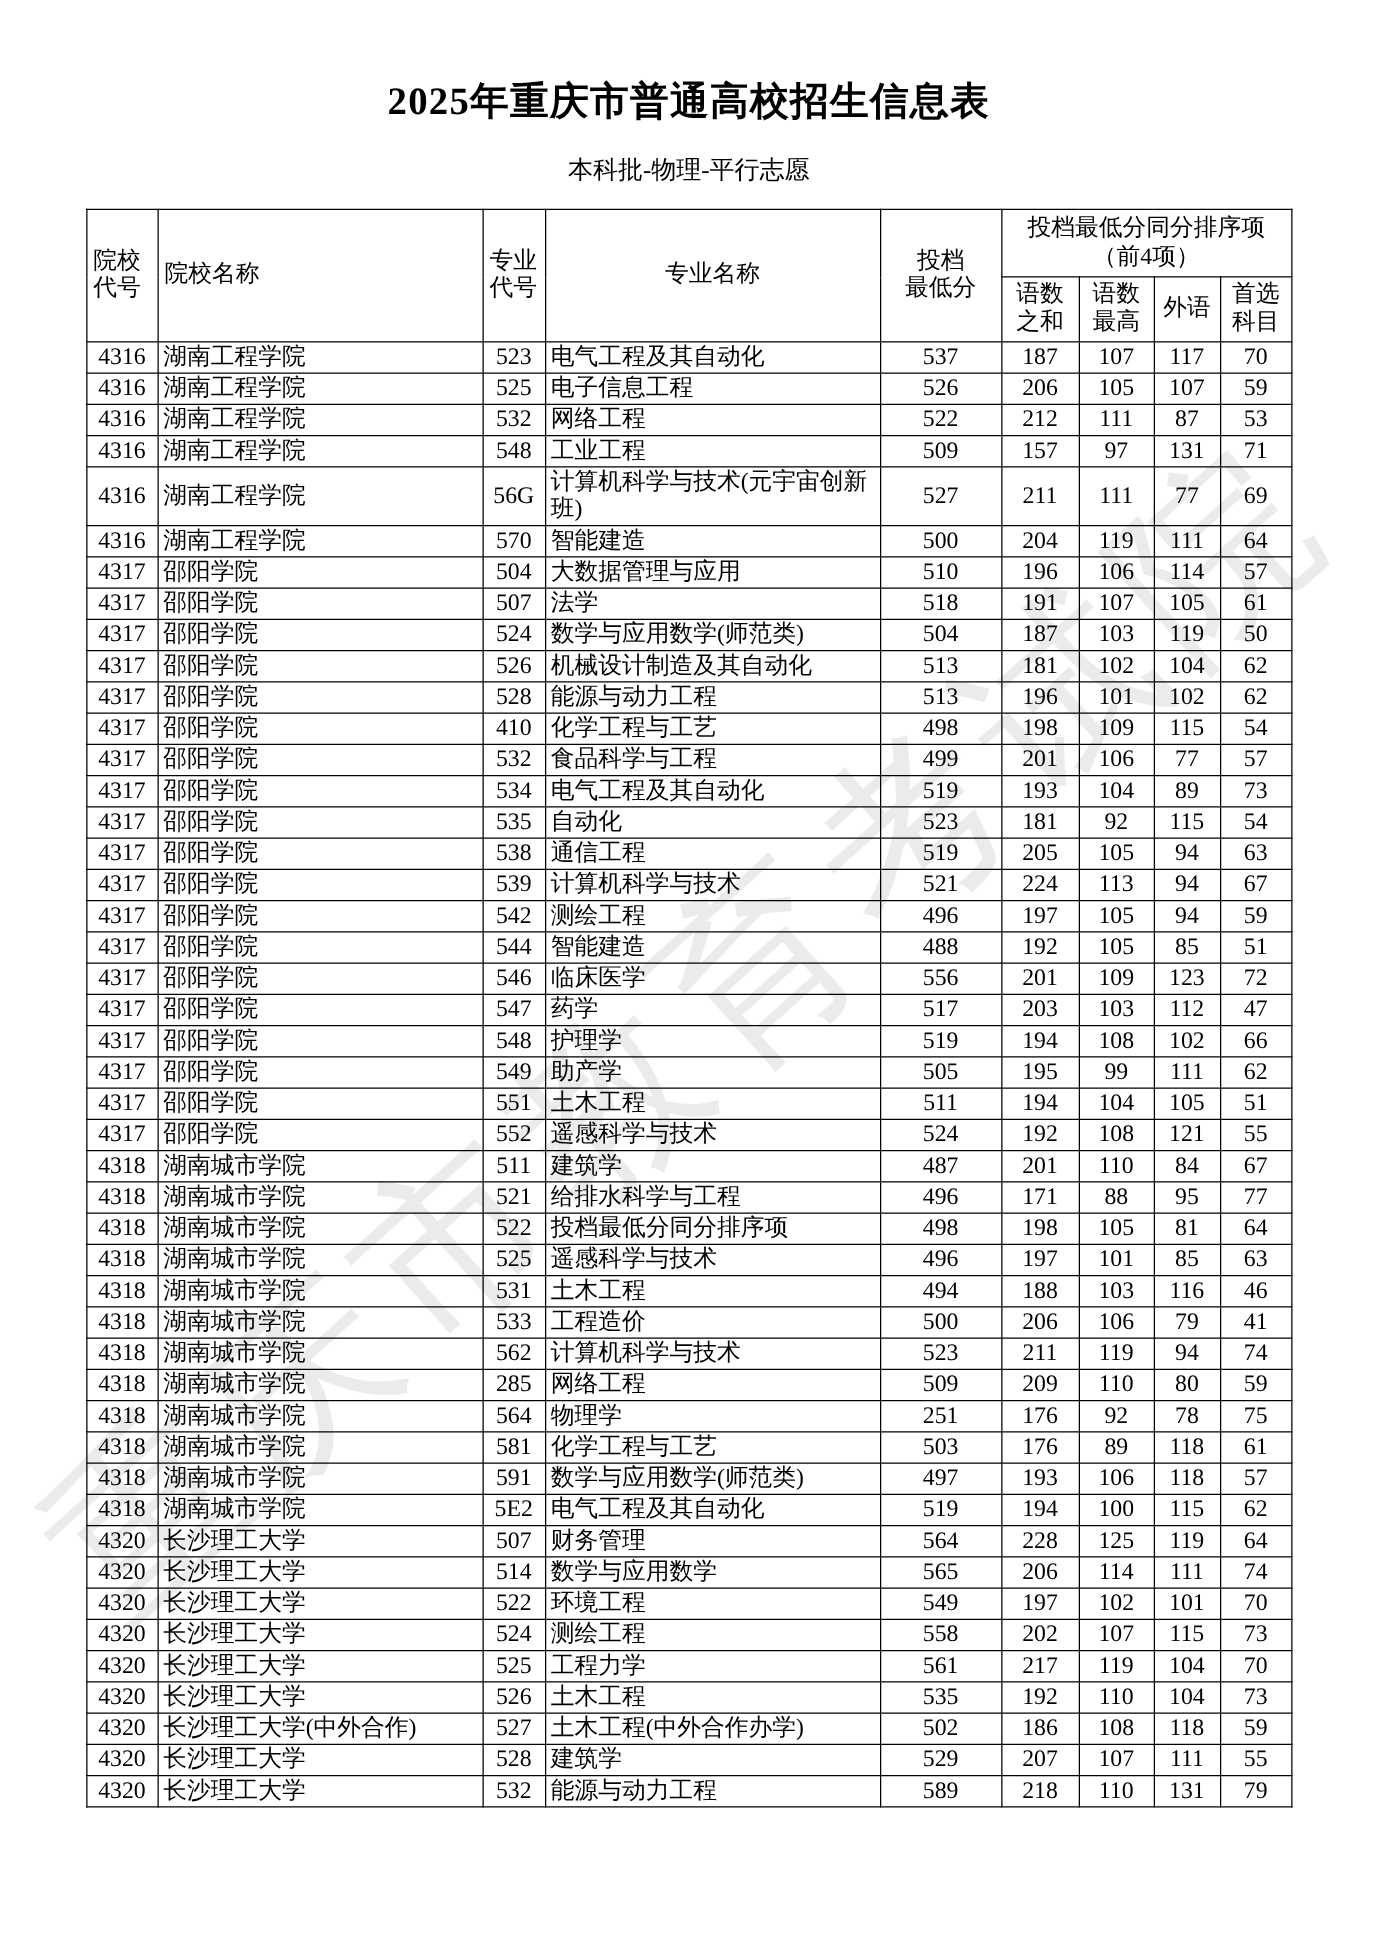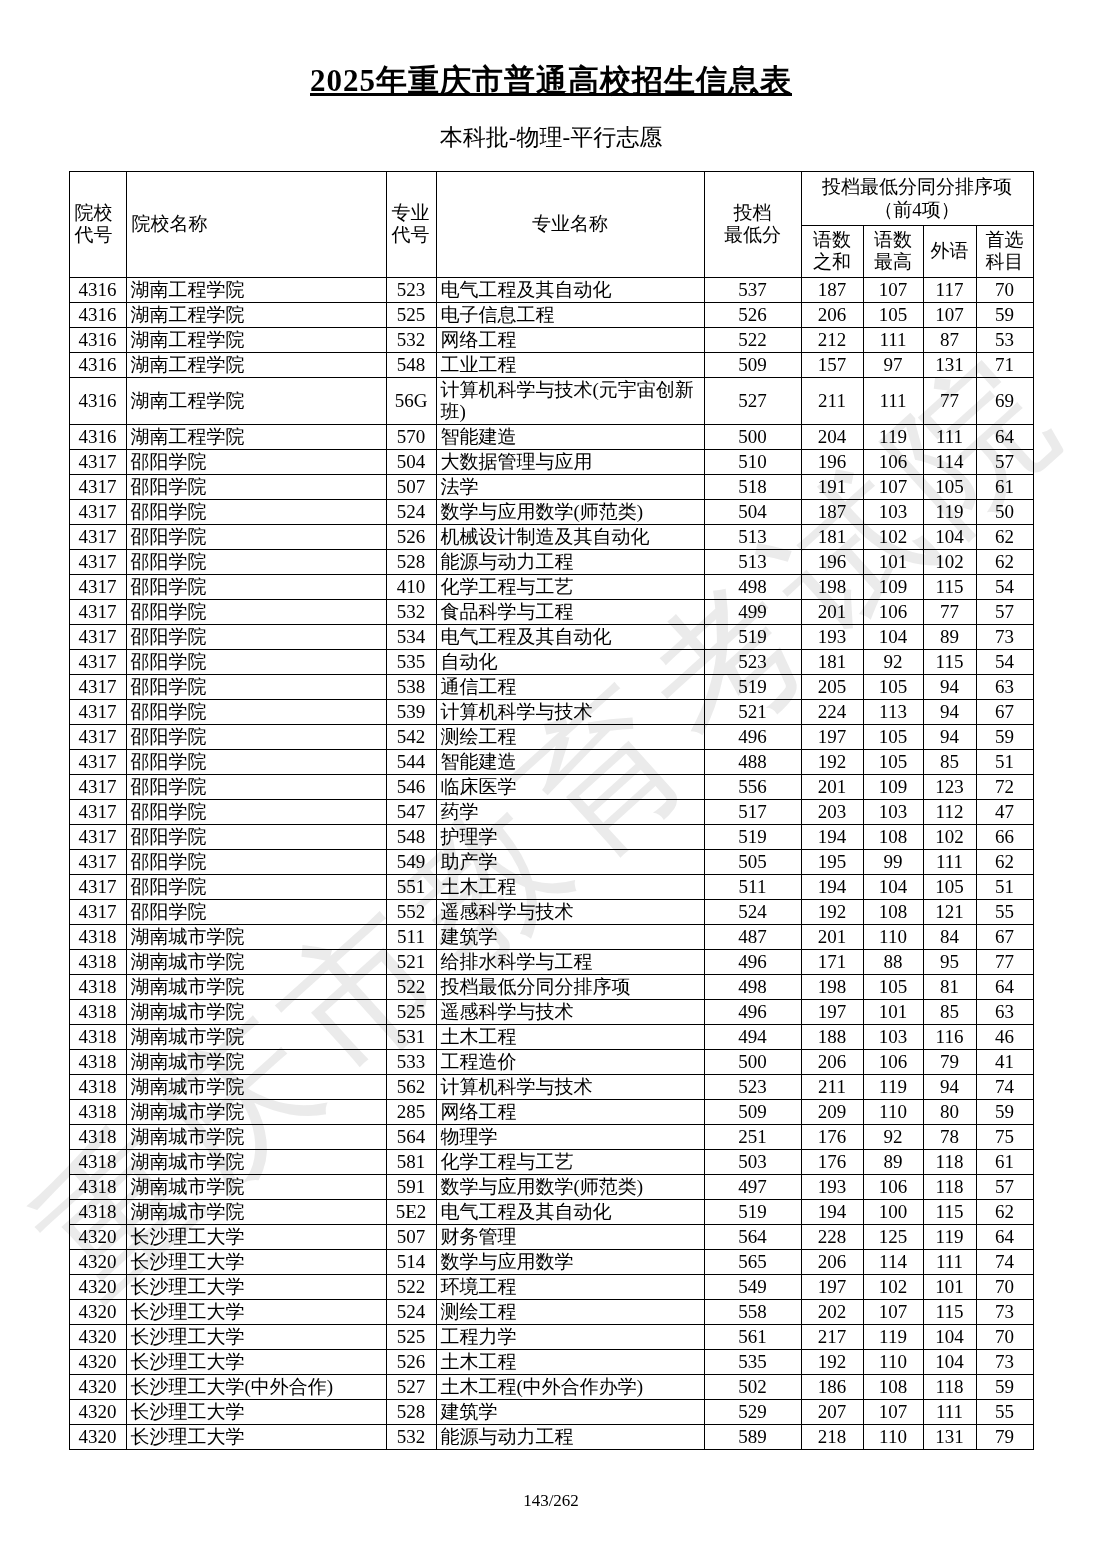--- a/index.html
+++ b/index.html
@@ -12,25 +12,25 @@
   .page { position: relative; width: 1102px; height: 1559px; padding-top: 60px; }
   .watermark {
     position: absolute; left: 50%; top: 53%;
     transform: translate(-50%, -50%) rotate(-42deg);
     font-size: 150px; letter-spacing: 14px; white-space: nowrap;
     color: rgba(130, 130, 130, 0.16);
     z-index: 0; pointer-events: none; user-select: none;
   }
   .title {
     position: relative; z-index: 1;
-    text-align: center; font-size: 31px; font-weight: bold; letter-spacing: 1px; text-decoration: underline;
+    text-align: center; font-size: 31px; font-weight: bold; letter-spacing: 1px;
   }
   .subtitle {
     position: relative; z-index: 1;
-    text-align: center; font-size: 23px; font-weight: normal; margin-top: 20px;
+    text-align: center; font-size: 20px; font-weight: normal; margin-top: 20px;
   }
   table.admissions {
     position: relative; z-index: 1;
     border-collapse: collapse; table-layout: fixed;
     width: 964px; margin: 18px auto 0 auto;
     background: transparent;
   }
   .admissions th, .admissions td {
     border: 1px solid #000;
     font-size: 19px; font-weight: normal;
@@ -603,15 +603,14 @@
           <td class="col3">能源与动力工程</td>
           <td class="col4">589</td>
           <td class="col5">218</td>
           <td class="col6">110</td>
           <td class="col7">131</td>
           <td class="col8">79</td>
         </tr>
       </tbody>
   </table>
 
-  <div class="page-number">143/262</div>
 
 </div>
 
 </body></html>

